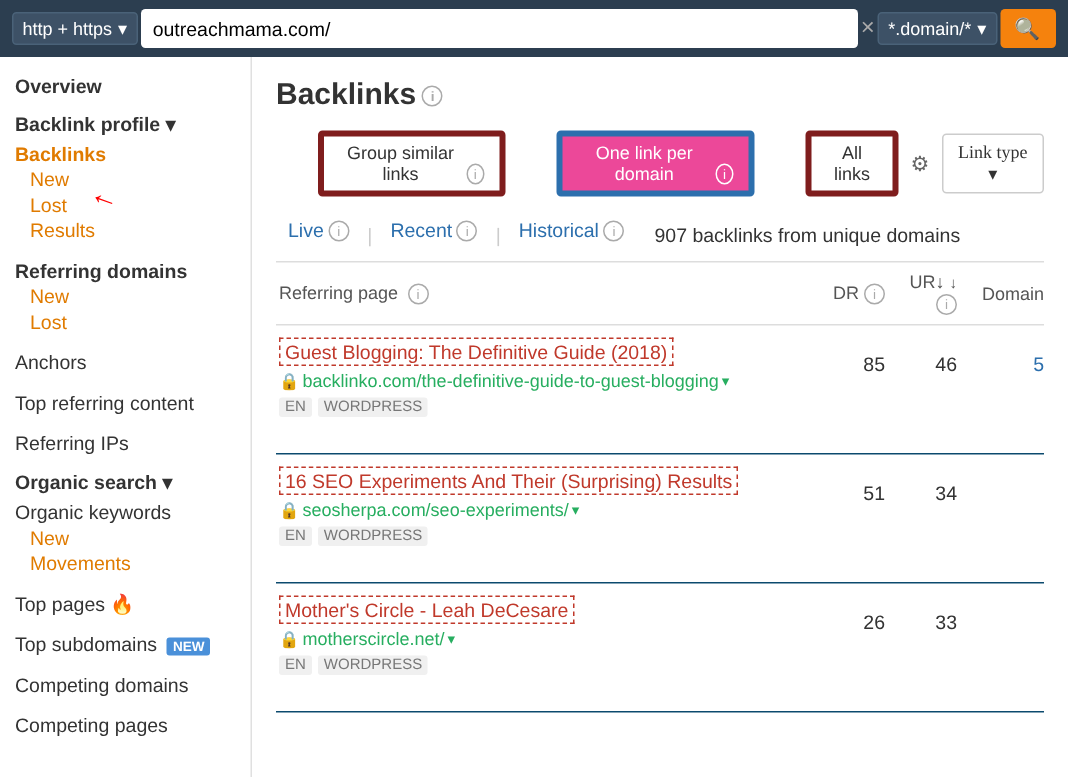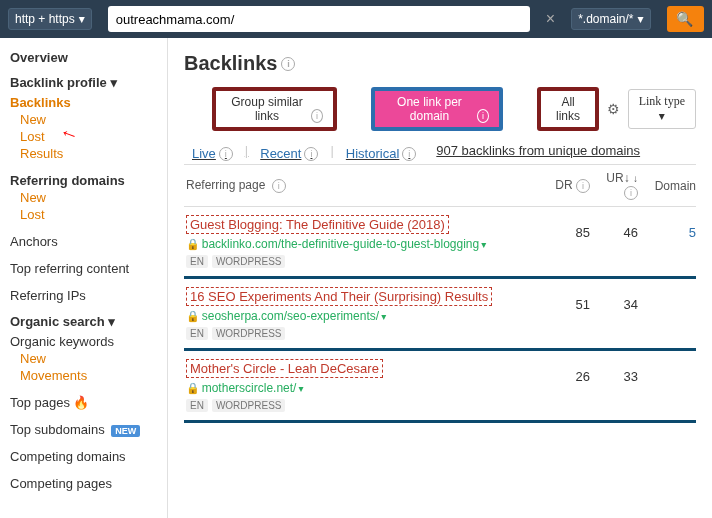--- a/index.html
+++ b/index.html
@@ -1,20 +1,20 @@
 <!DOCTYPE html>
 <html><head>
   <meta charset="utf-8">
   <style>
     * { box-sizing: border-box; margin: 0; padding: 0; }
     body { font-family: Arial, sans-serif; font-size: 13px; color: #333; background: #fff; }
 
     
     .top-bar {
-      display: flex; align-items: center; gap: 16px;
+      display: flex; align-items: center; gap: 2px;
       background: #2c3e50; padding: 6px 8px;
       height: 38px;
     }
     .protocol-select {
       background: #3d5166; color: #fff; border: 1px solid #4a6278;
       padding: 3px 6px; border-radius: 3px; font-size: 12px;
       display: flex; align-items: center; gap: 4px; cursor: pointer;
       white-space: nowrap;
     }
     .url-input {
@@ -96,21 +96,21 @@
     }
     .gear-icon { font-size: 14px; color: #666; cursor: pointer; padding: 2px; }
     .link-type-btn {
       padding: 4px 10px; border: 1px solid #ccc; border-radius: 3px;
       background: #fff; font-size: 12px; cursor: pointer; color: #333;
       display: flex; align-items: center; gap: 3px; font-family: Liberation Serif, serif;
     }
 
     
     .tabs-row {
-      display: flex; align-items: flex-start; gap: 4px;  text-decoration: underline;
+      display: flex; align-items: flex-end; gap: 4px; margin-bottom: 10px;
     }
     .tab {
       padding: 3px 8px; font-size: 13px; cursor: pointer; color: #2c6fad;
       display: flex; align-items: center; gap: 3px;
     }
     .tab-separator { color: #ccc; }
     .backlinks-count {
       font-size: 13px; color: #333; margin-left: 8px;
     }
 
@@ -121,21 +121,21 @@
       padding: 6px 0; font-weight: normal; font-size: 12px; color: #555;
     }
     .col-page { flex: 1; padding-left: 2px; }
     .col-dr { width: 48px; text-align: right; padding-right: 8px; }
     .col-ur { width: 48px; text-align: right; padding-right: 8px; }
     .col-domain { width: 50px; text-align: right; }
     .sort-arrow { font-size: 10px; }
 
     
     .result-row {
-      border-bottom: 3px solid #0c4a6e; padding: 8px 0 8px 2px;
+      border-bottom: 1px solid #0c4a6e; padding: 8px 0 24px 2px;
       display: flex; align-items: flex-start;
     }
     .result-info { flex: 1; }
     .result-title {
       color: #c0392b; text-decoration: none; font-size: 13px;
       border: 1px dashed #c0392b; padding: 1px 3px; display: inline-block;
       margin-bottom: 3px; cursor: pointer;
     }
     .result-url {
       color: #27ae60; font-size: 12px;

